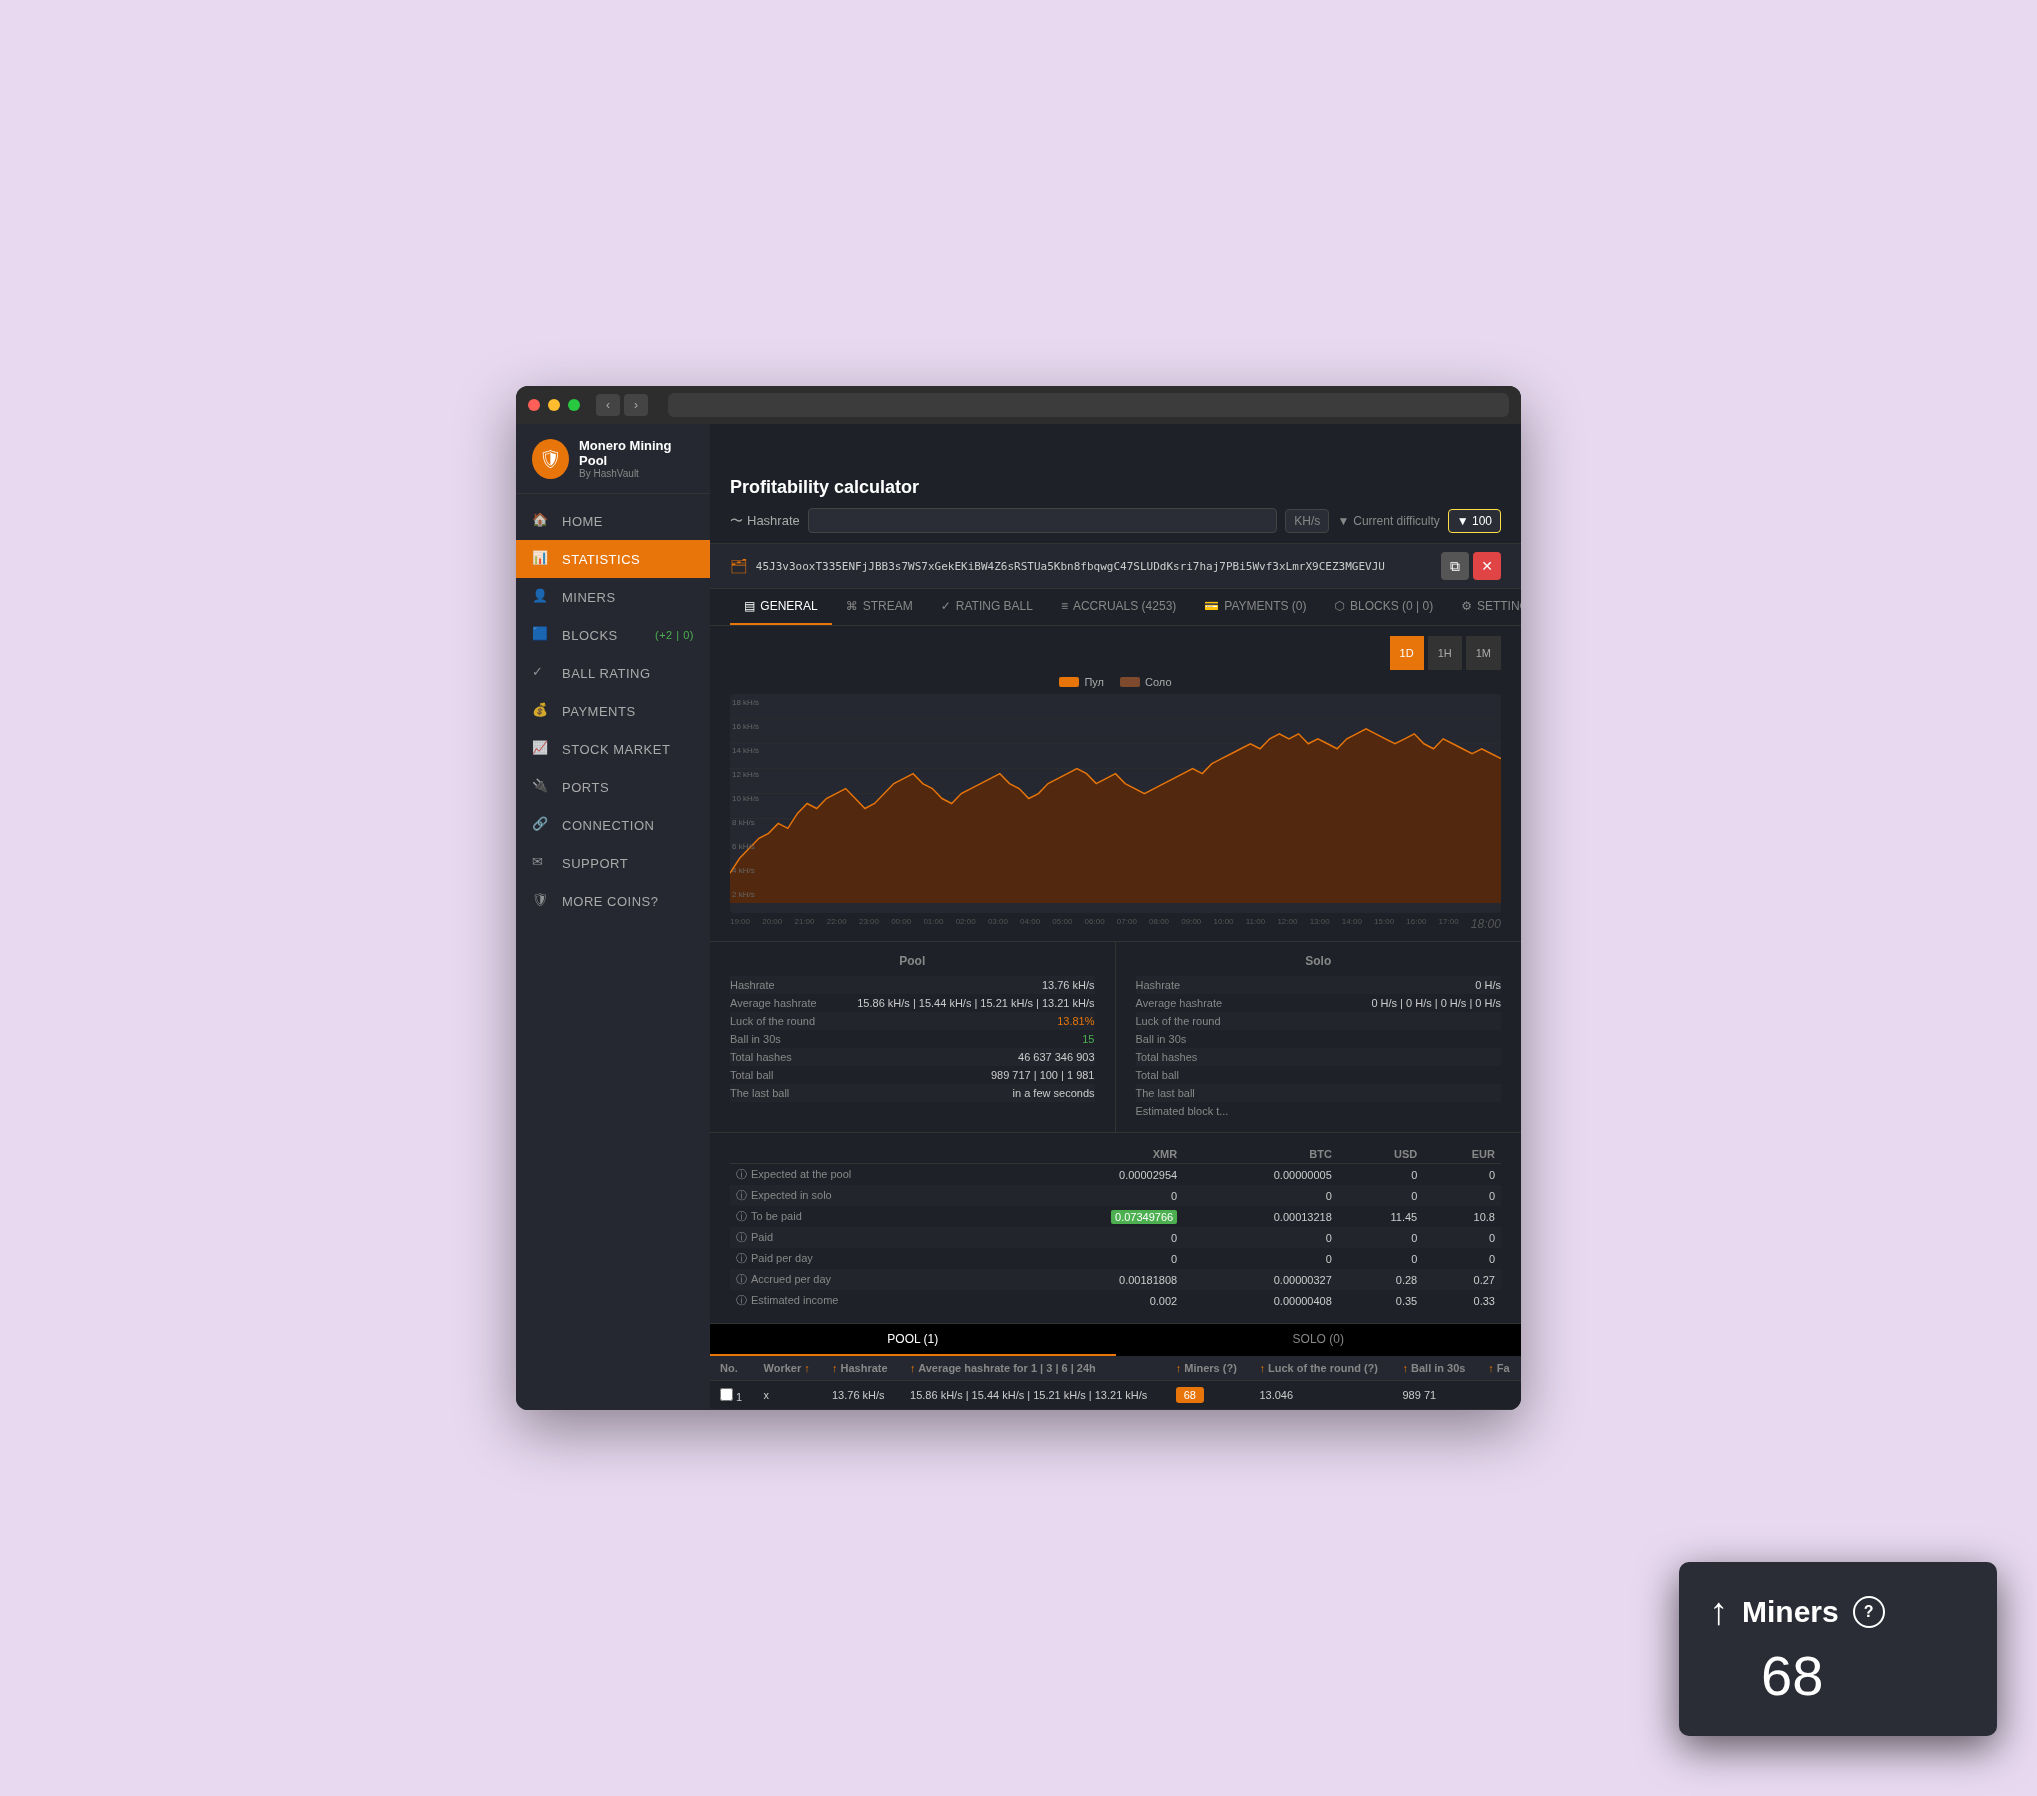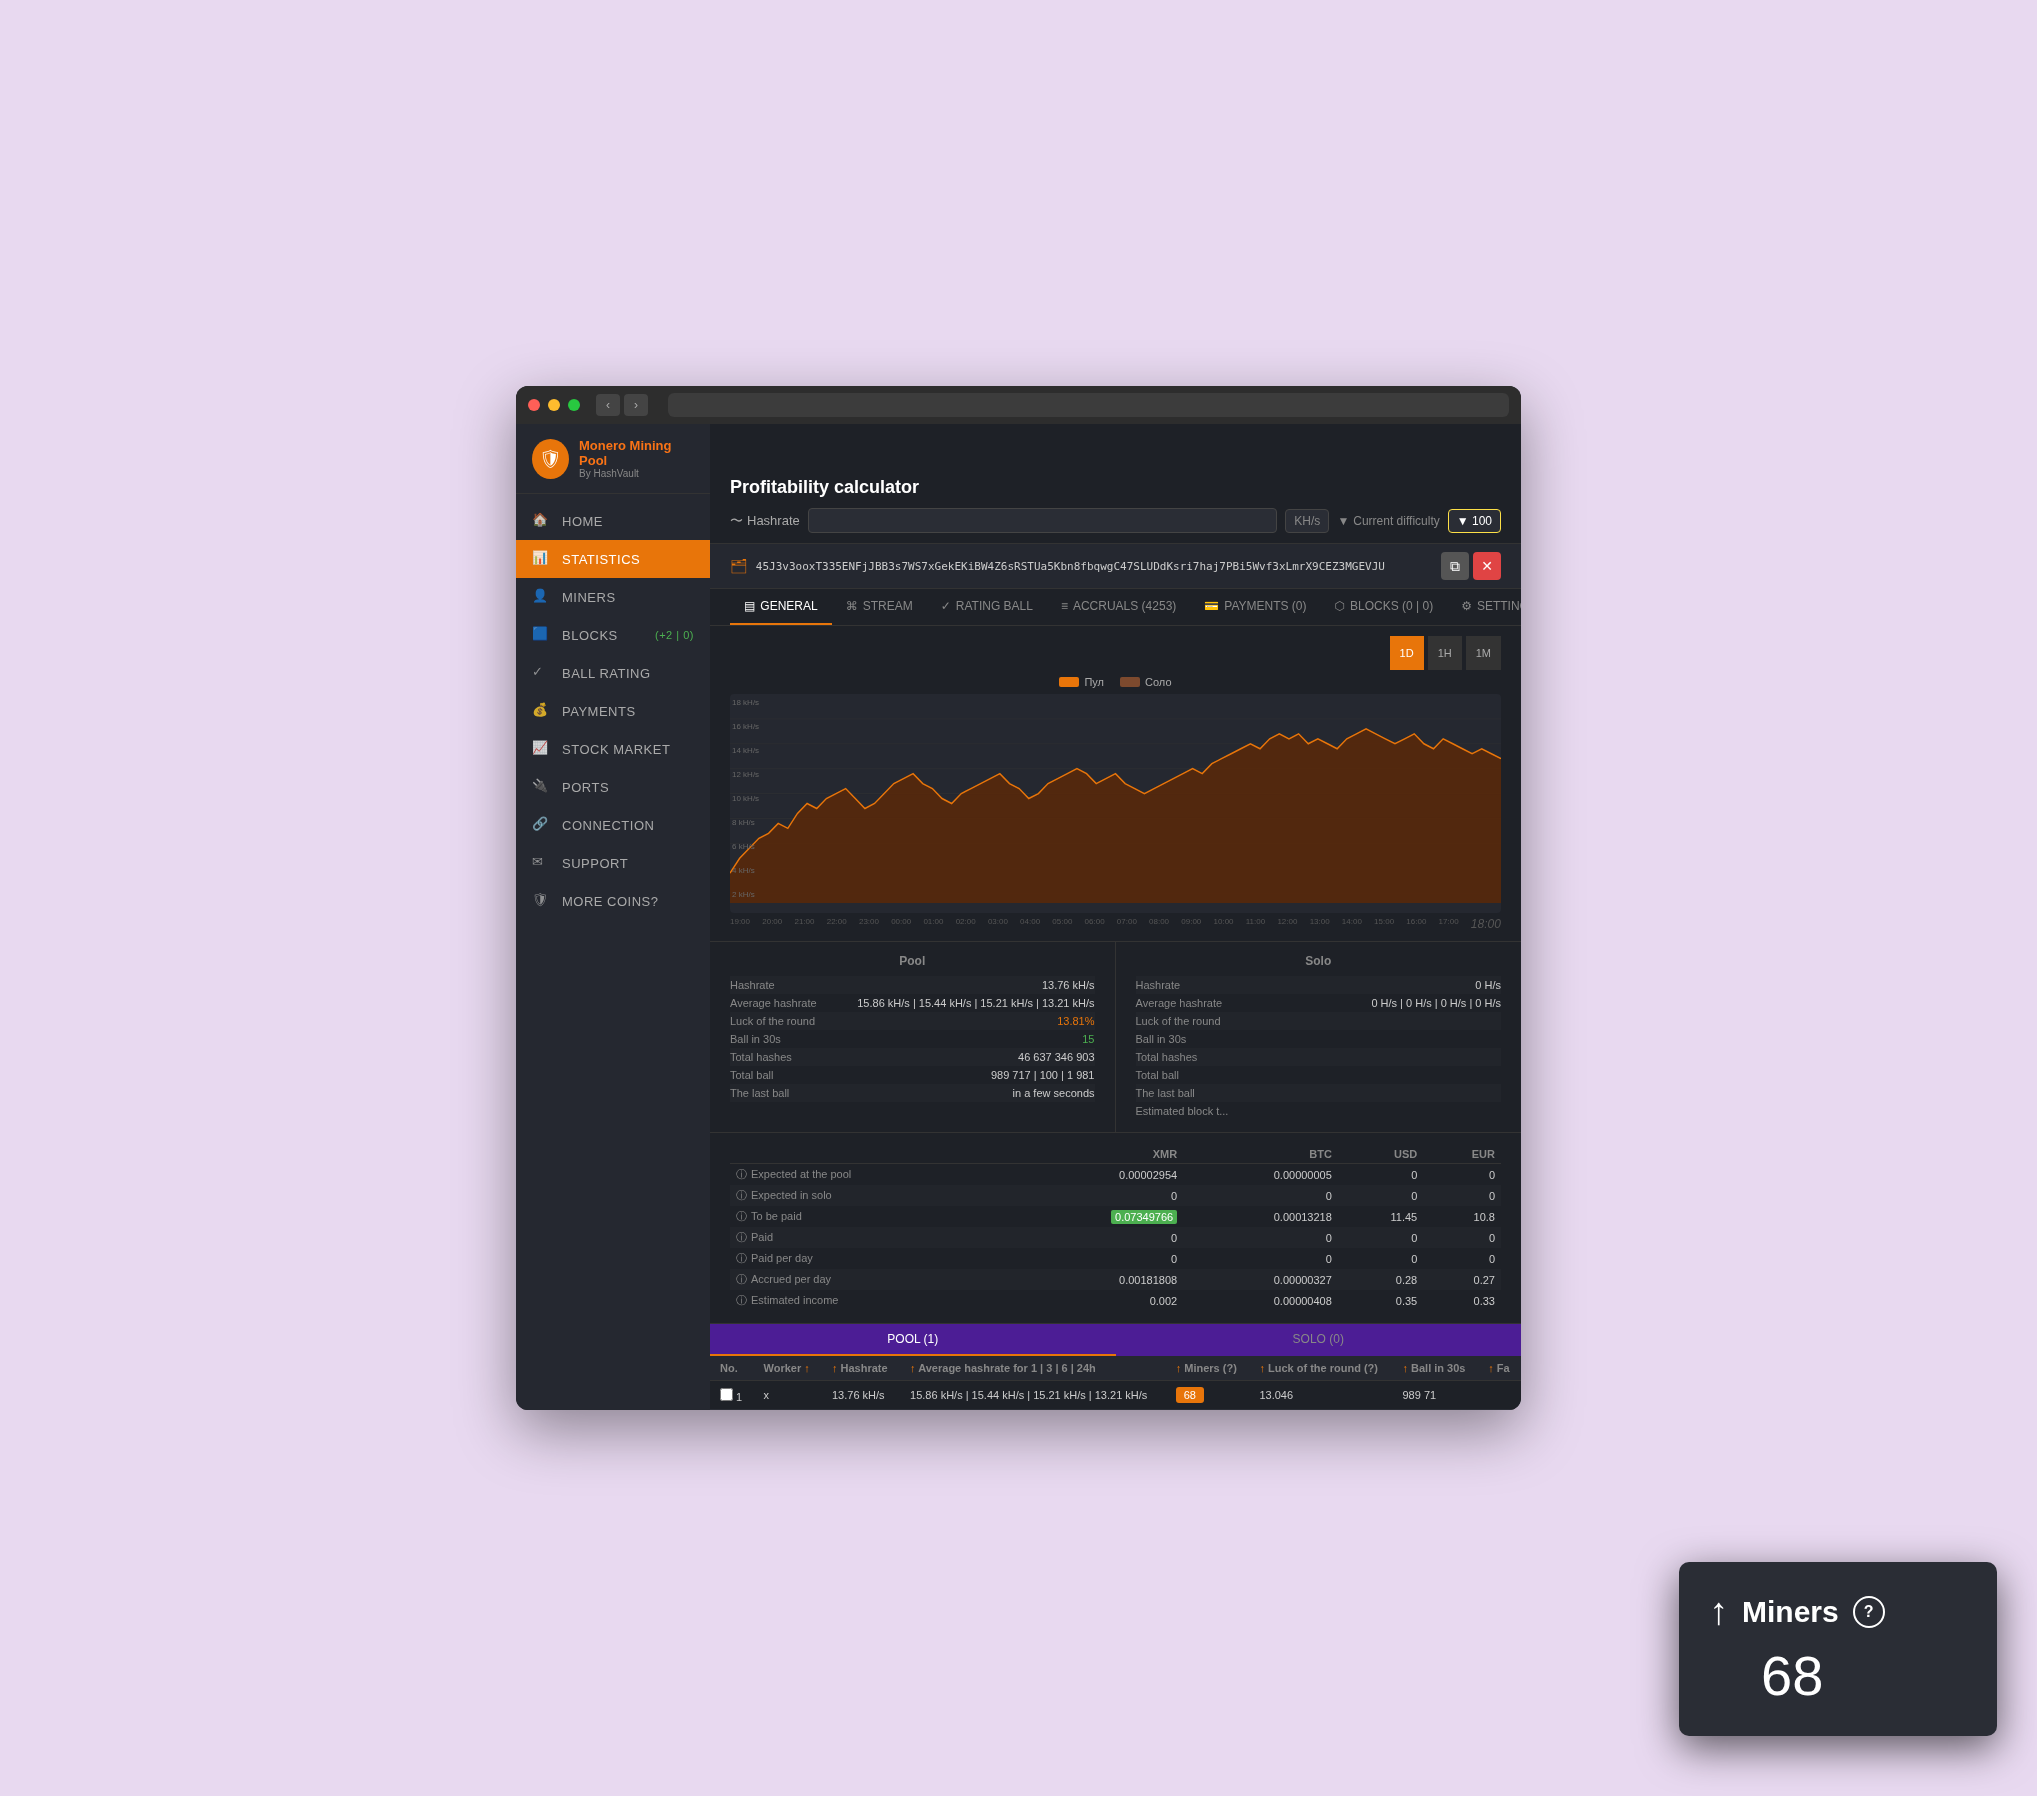--- a/index.html
+++ b/index.html
@@ -72,21 +72,21 @@
       border-bottom: 1px solid #333;
     }
     .logo-icon {
       width: 40px; height: 40px;
       background: #e8750a;
       border-radius: 50%;
       display: flex; align-items: center; justify-content: center;
       font-size: 18px; color: white;
     }
     .logo-text { display: flex; flex-direction: column; }
-    .logo-title { color: #f97316; font-size: 13px; font-weight: 600; }
+    .logo-title { color: #ffffff; font-size: 13px; font-weight: 600; }
     .logo-sub { color: #888; font-size: 10px; }
 
     .sidebar-nav { flex: 1; padding: 8px 0; }
     .nav-item {
       display: flex; align-items: center; gap: 12px;
       padding: 10px 16px;
       color: #aaa; font-size: 13px; font-weight: 500;
       cursor: pointer;
       text-transform: uppercase; letter-spacing: 0.5px;
     }
@@ -264,21 +264,21 @@
     
     .workers-section {
       border-top: 1px solid #333;
     }
     .workers-tabs {
       display: flex;
     }
     .workers-tab {
       padding: 8px 20px; font-size: 12px; color: #888;
       border-bottom: 2px solid transparent; cursor: pointer;
-      flex: 1; text-align: center; background: #4c1d95;
+      flex: 1; text-align: center; background: #000000;
     }
     .workers-tab.active { color: #fff; border-bottom-color: #e8750a; }
     .workers-table {
       width: 100%; border-collapse: collapse; font-size: 11px;
     }
     .workers-table th {
       color: #888; padding: 6px 10px; text-align: left;
       border-bottom: 1px solid #333; background: #252830;
       white-space: nowrap;
     }

